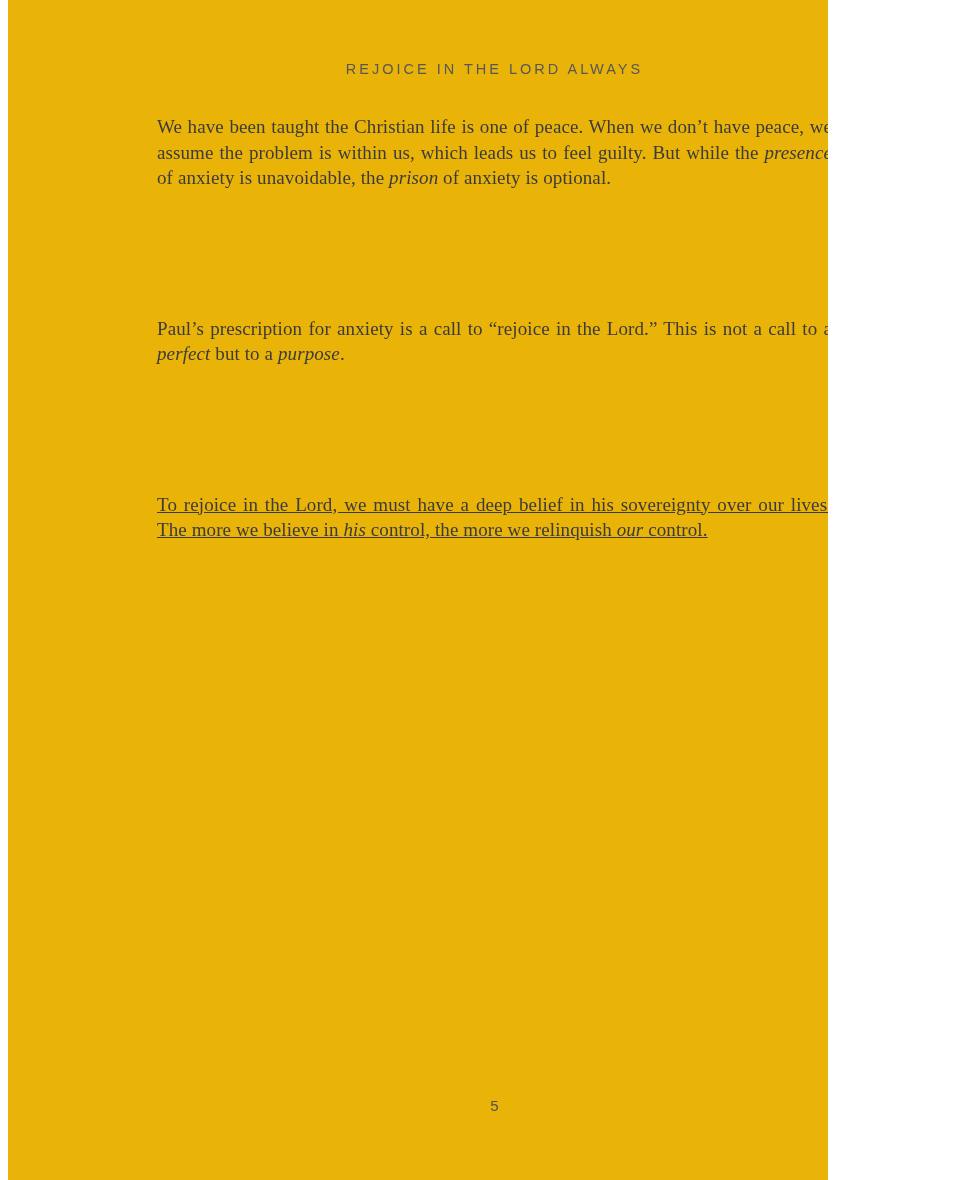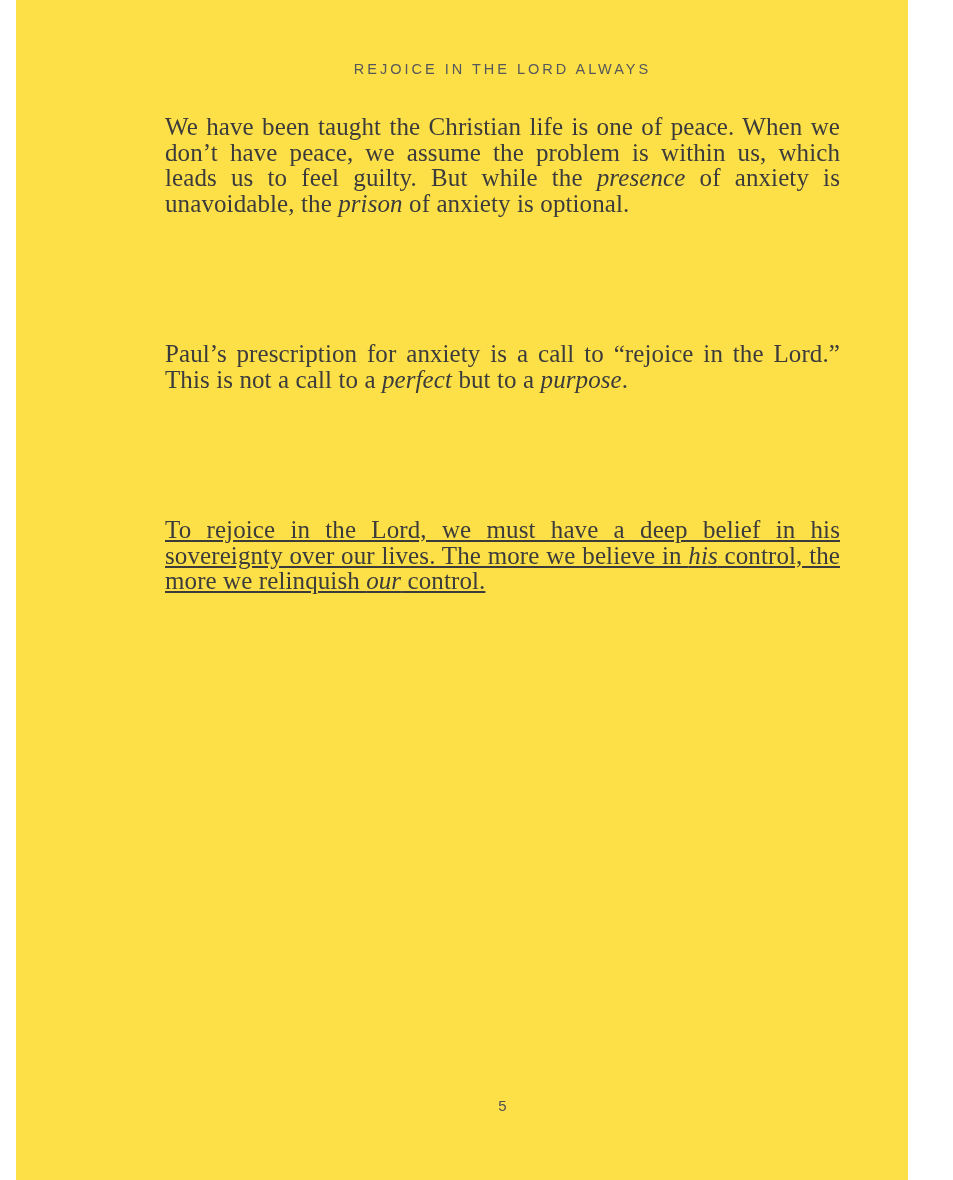--- a/index.html
+++ b/index.html
@@ -11,24 +11,24 @@
     width: 953px;
     height: 1180px;
     position: relative;
     font-family: "Liberation Serif", serif;
     --text-color: #3b3b3c;
     --header-color: #55575a;
     --folio-color: #4f5052;
   }
   .page {
     position: absolute;
-    top: 0; left: 16px;
-    width: 892px;
+    top: 0; left: 8px;
+    width: 820px;
     height: 1180px;
-    background: #fde047;
+    background: #eab308;
     overflow: hidden;
   }
   .running-head {
     position: absolute;
     top: 61px;
     left: 149px;
     width: 675px;
     text-align: center;
     font-family: "Liberation Sans", sans-serif;
     font-size: 14.5px;
@@ -38,21 +38,21 @@
     white-space: nowrap;
   }
   .content {
     position: absolute;
     top: 114px;
     left: 149px;
     width: 675px;
   }
   .content p {
     margin: 0 0 125px 0;
-    font-size: 25px;
+    font-size: 19px;
     line-height: 25.5px;
     color: var(--text-color);
     text-align: justify;
     letter-spacing: 0.1px;
   }
   .content p:last-child {
     margin-bottom: 8px;
     text-decoration: underline;
   }
   .content em {

